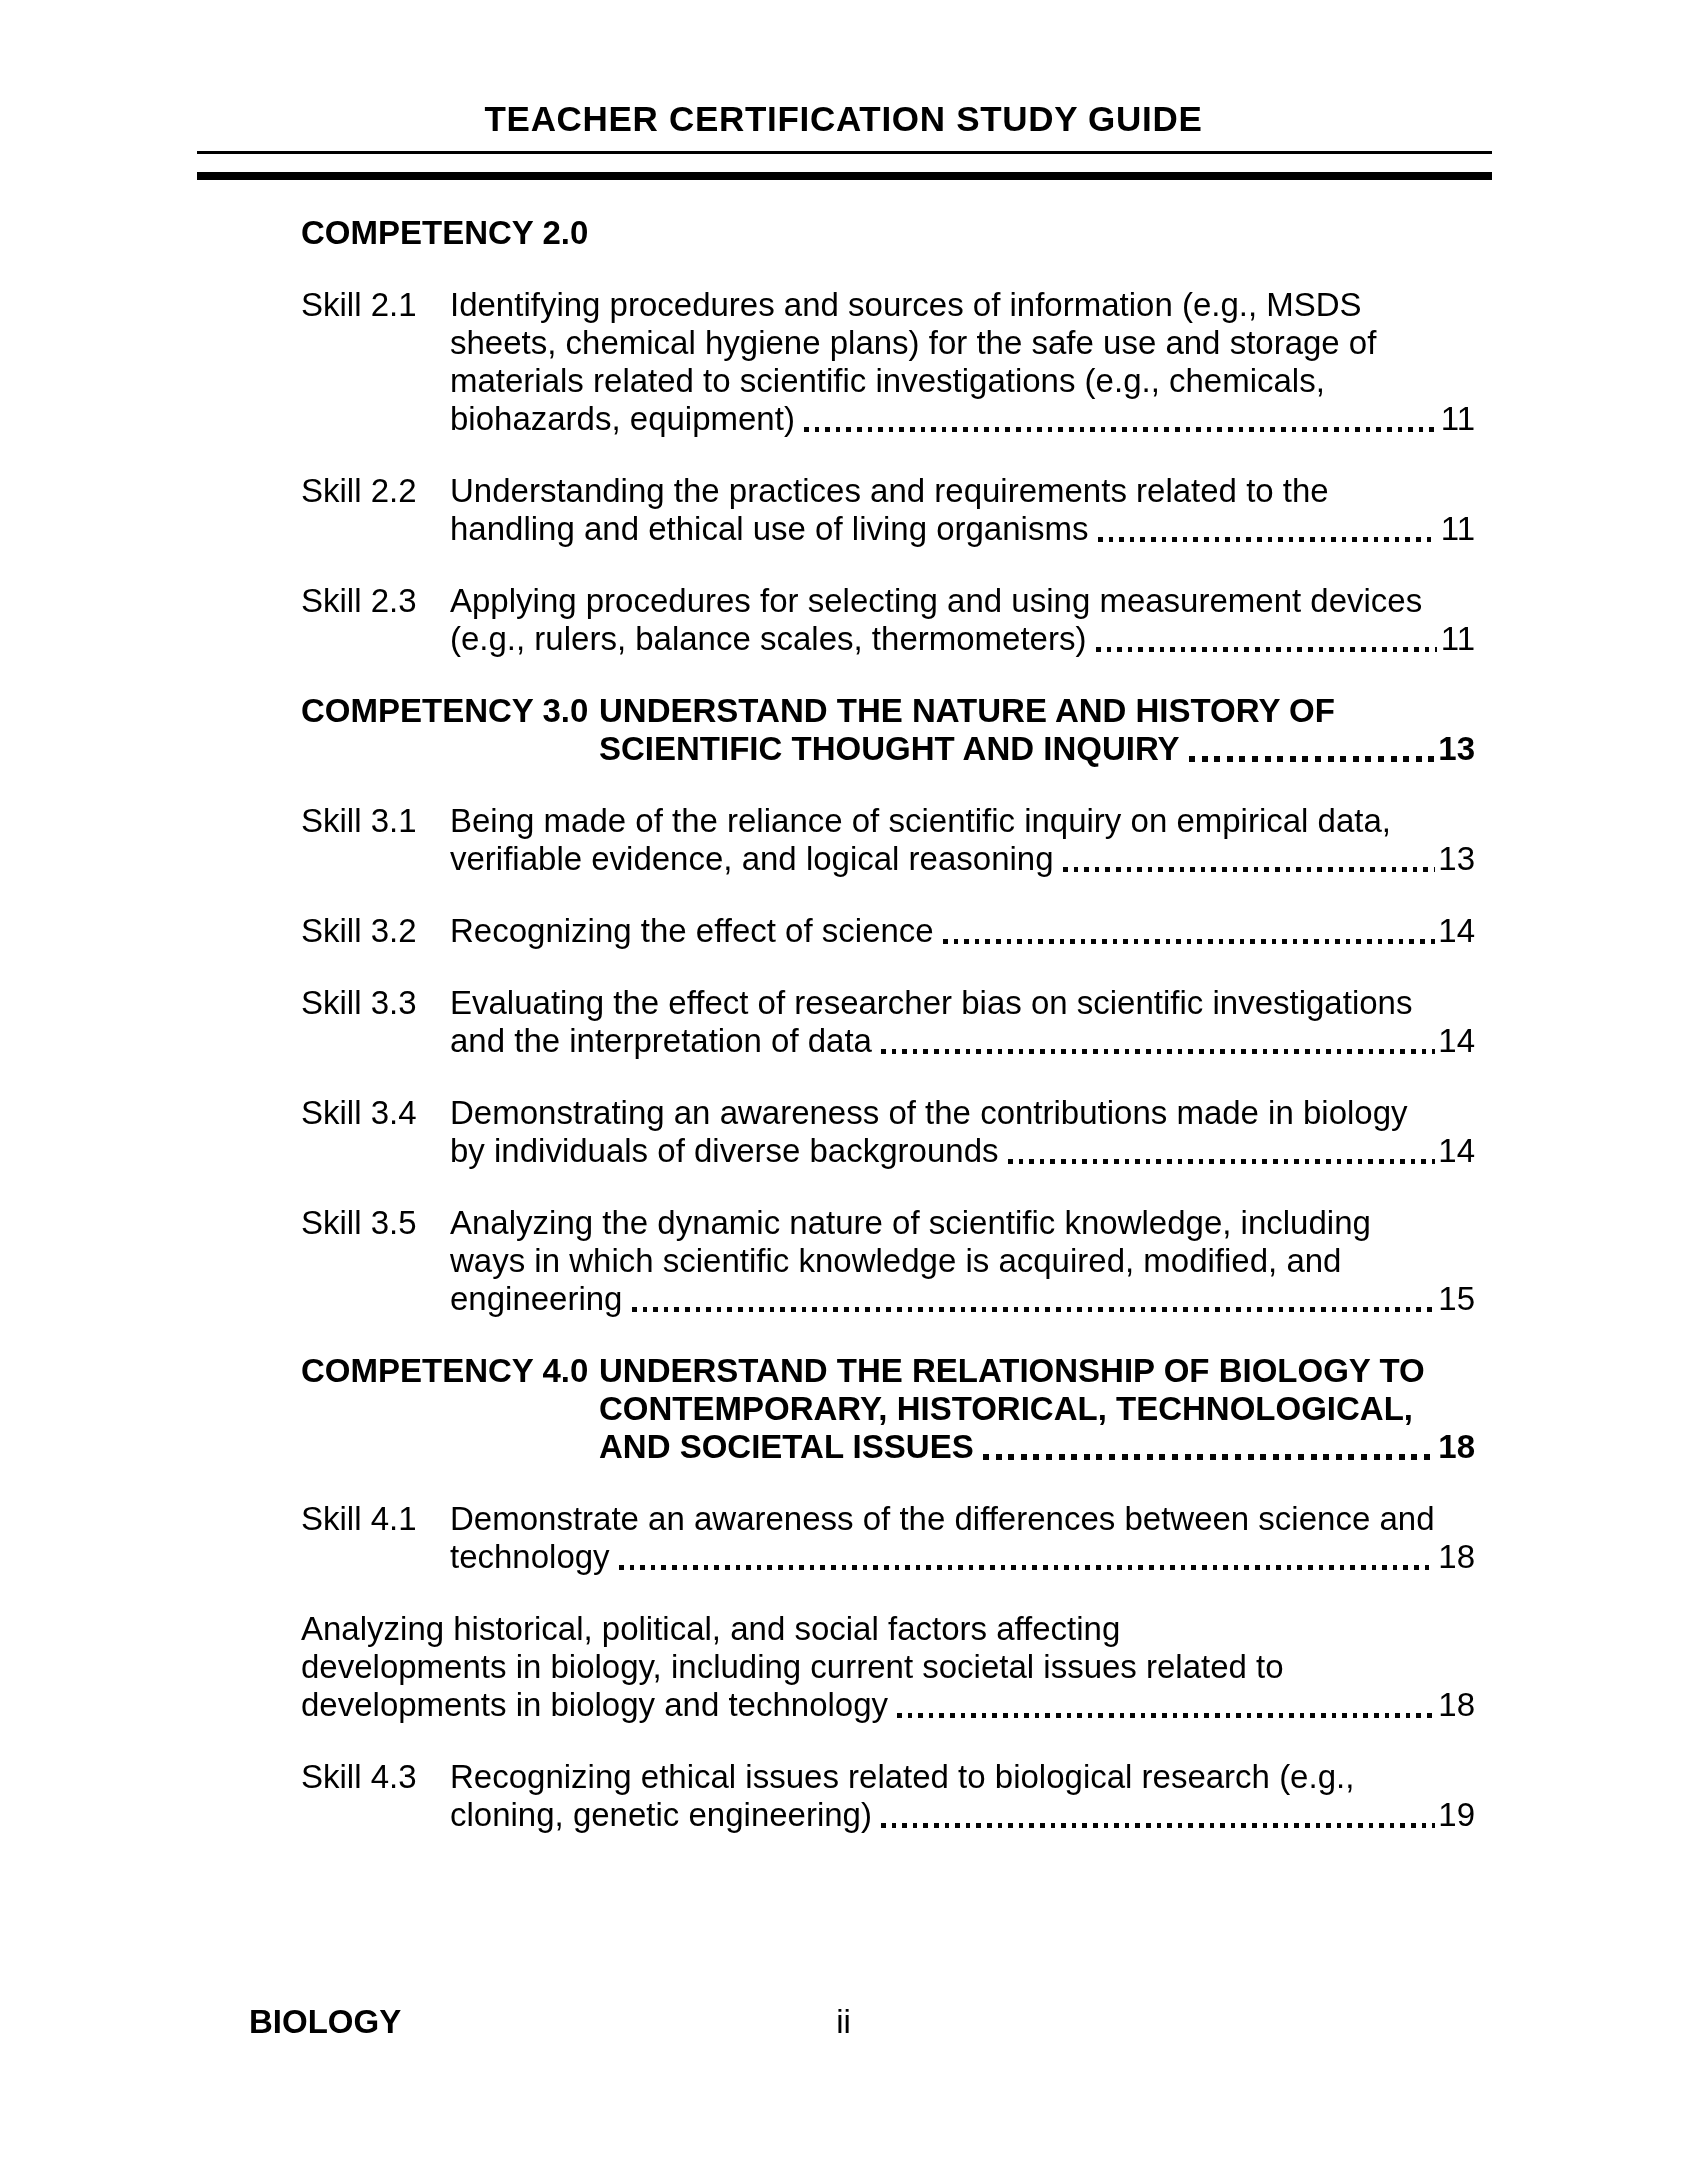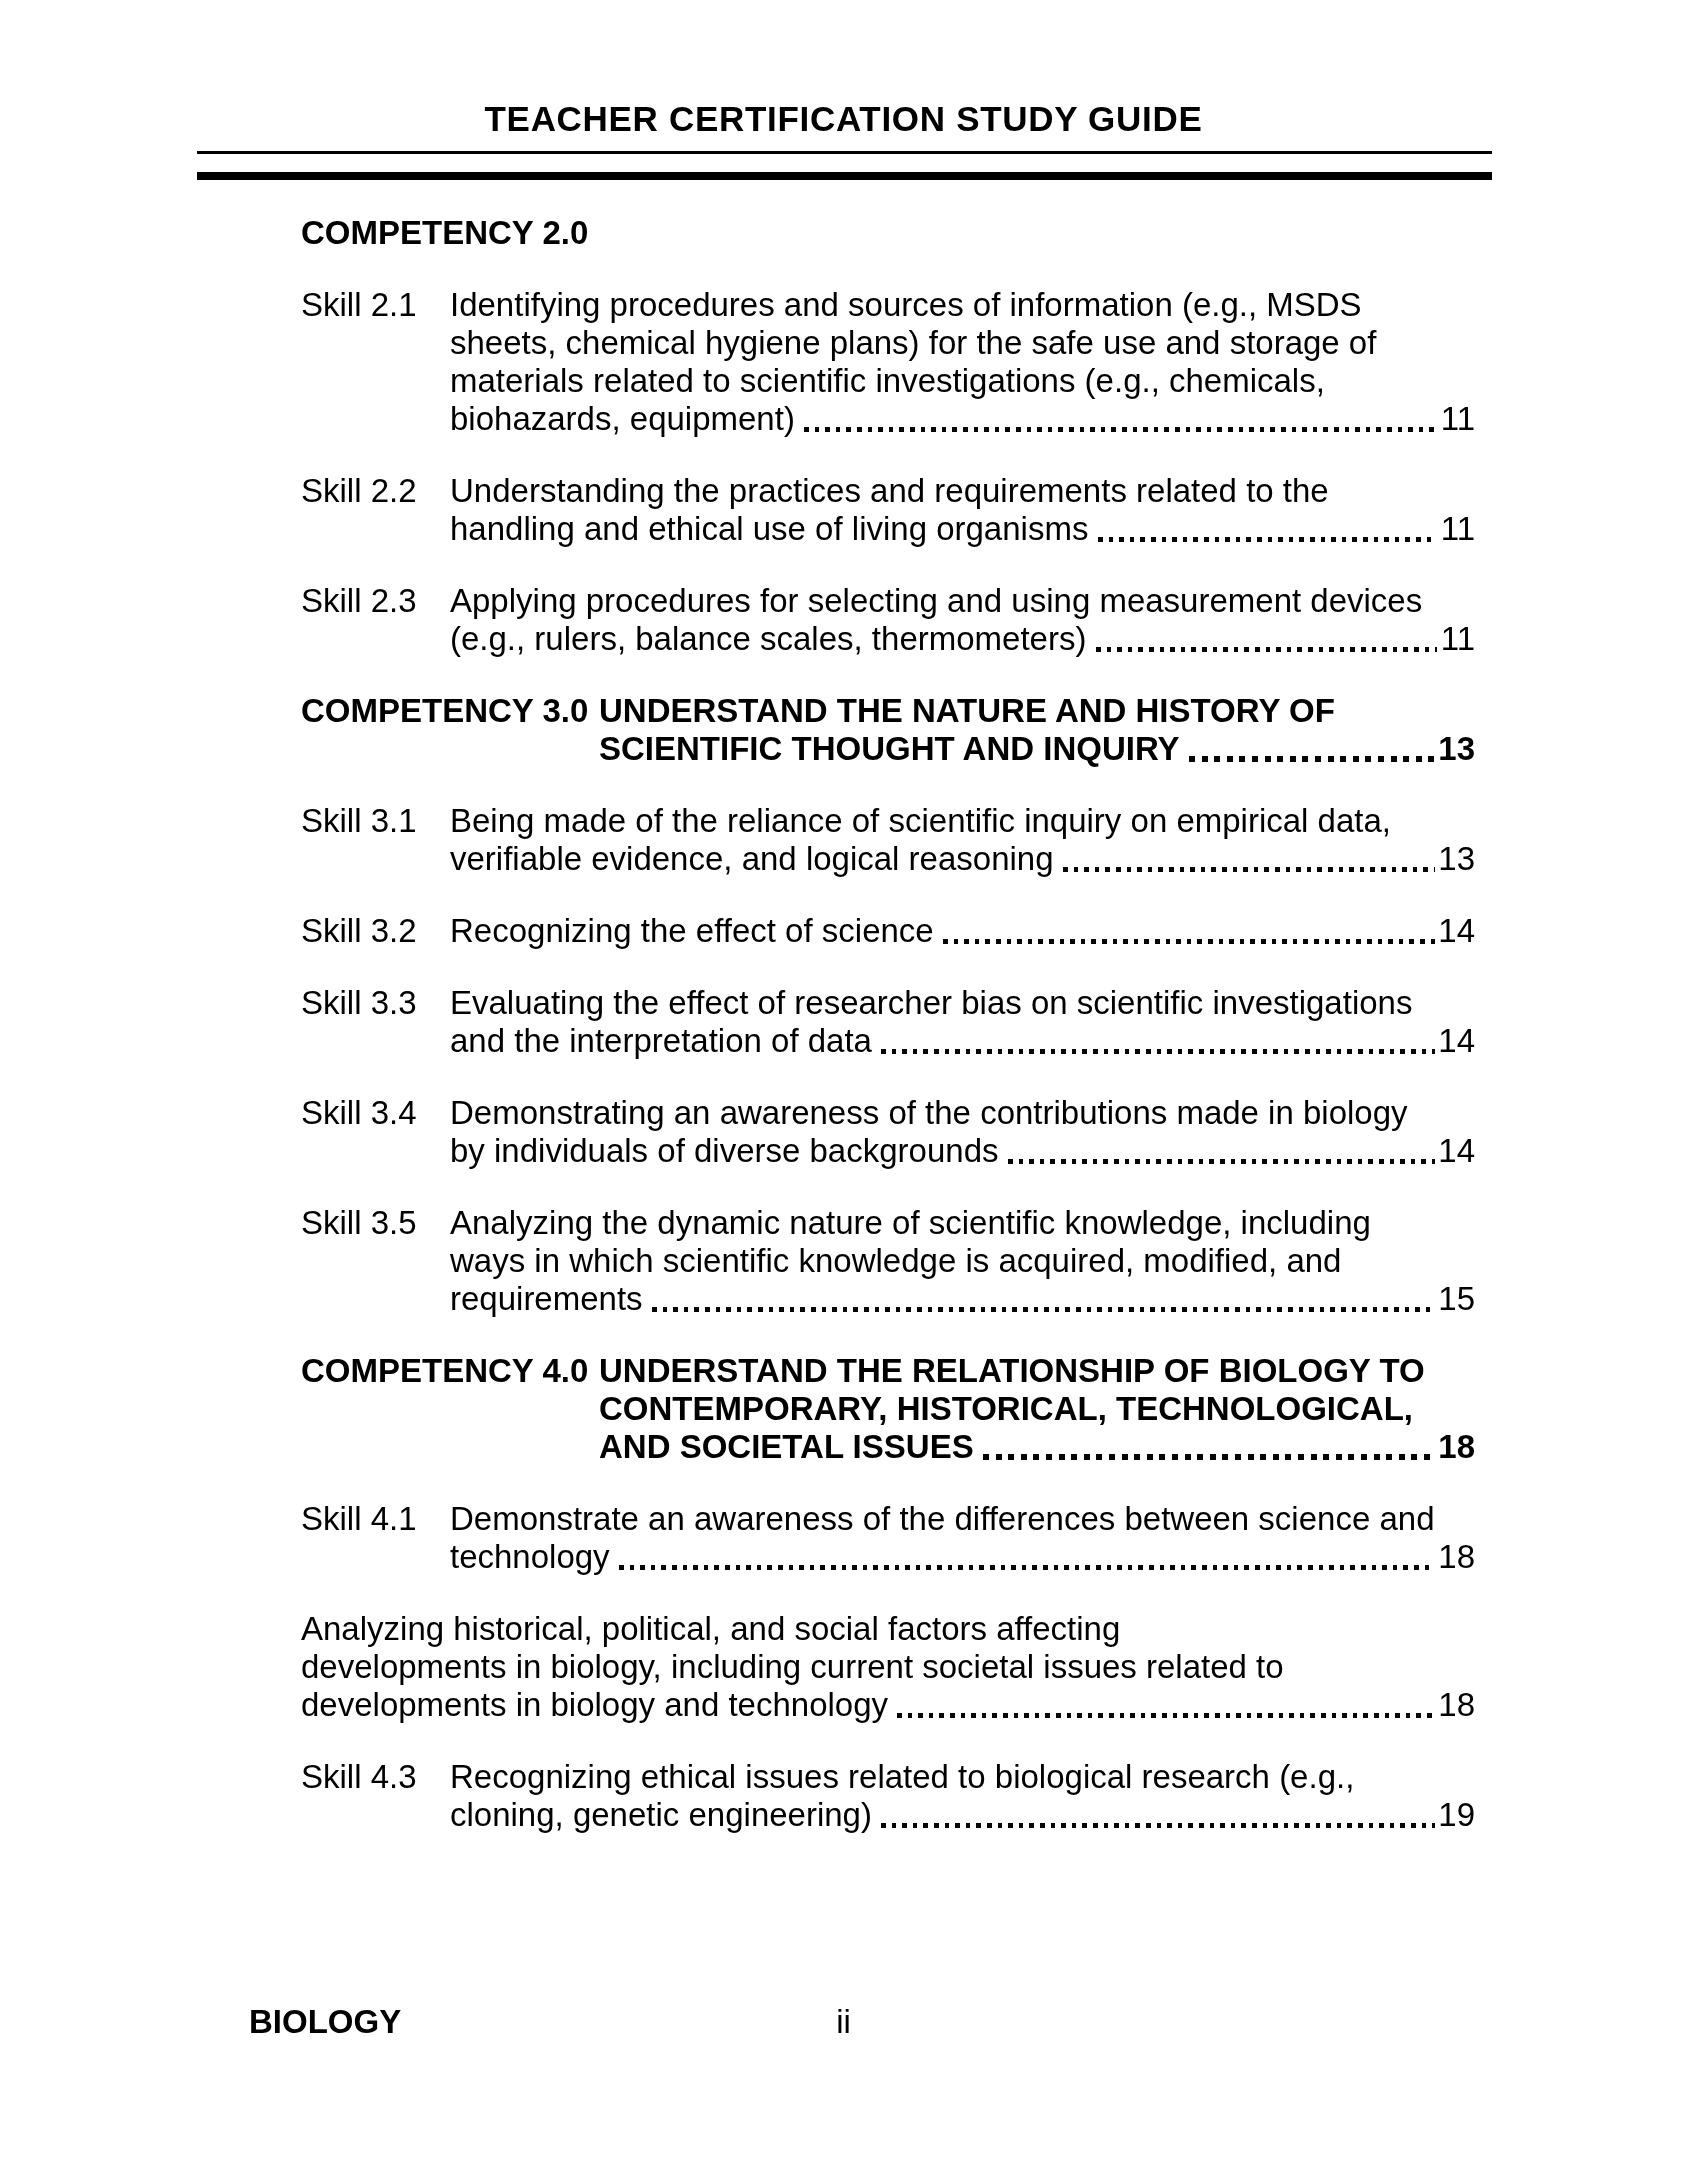--- a/index.html
+++ b/index.html
@@ -158,21 +158,21 @@
       </div>
     </div>
   </div>
 
   <div class="entry skill">
     <div class="label">Skill 3.5</div>
     <div class="ebody">
       <div class="line">Analyzing the dynamic nature of scientific knowledge, including</div>
       <div class="line">ways in which scientific knowledge is acquired, modified, and</div>
       <div class="line lead-line">
-        <span class="txt">requirements</span>
+        <span class="txt">engineering</span>
         <span class="leader"></span>
         <span class="pagenum">15</span>
       </div>
     </div>
   </div>
 
   <div class="entry comp">
     <div class="label">COMPETENCY 4.0</div>
     <div class="ebody">
       <div class="line">UNDERSTAND THE RELATIONSHIP OF BIOLOGY TO</div>

